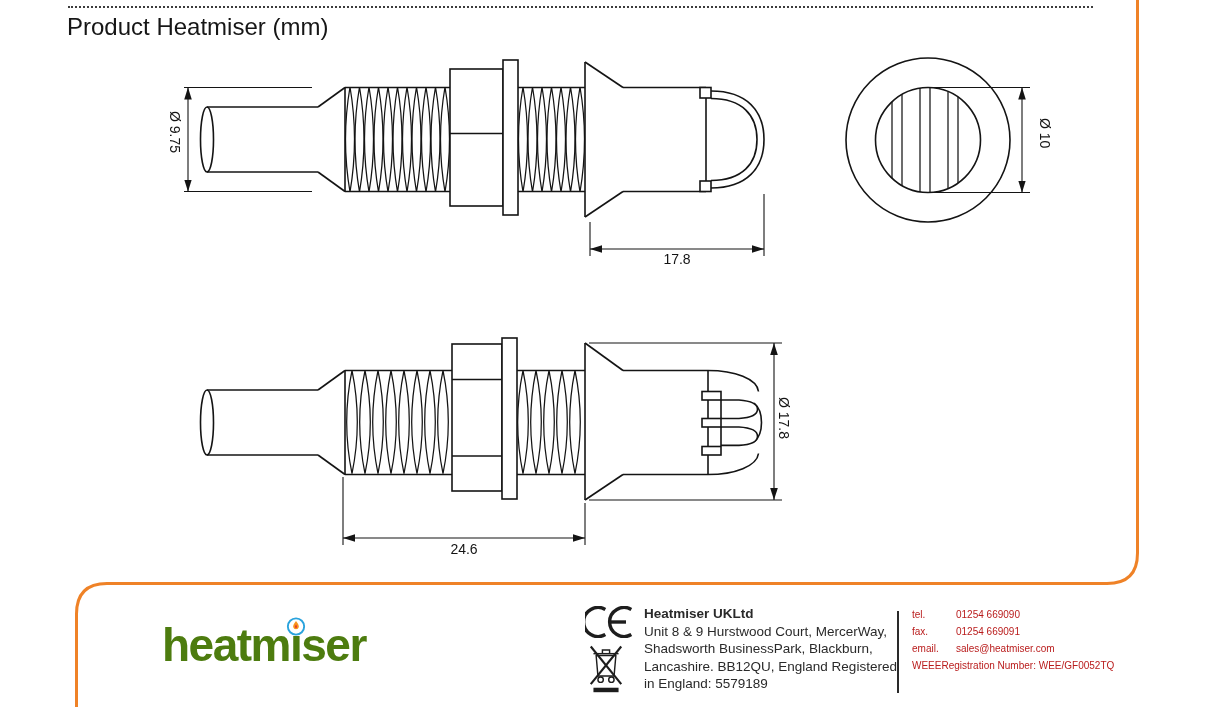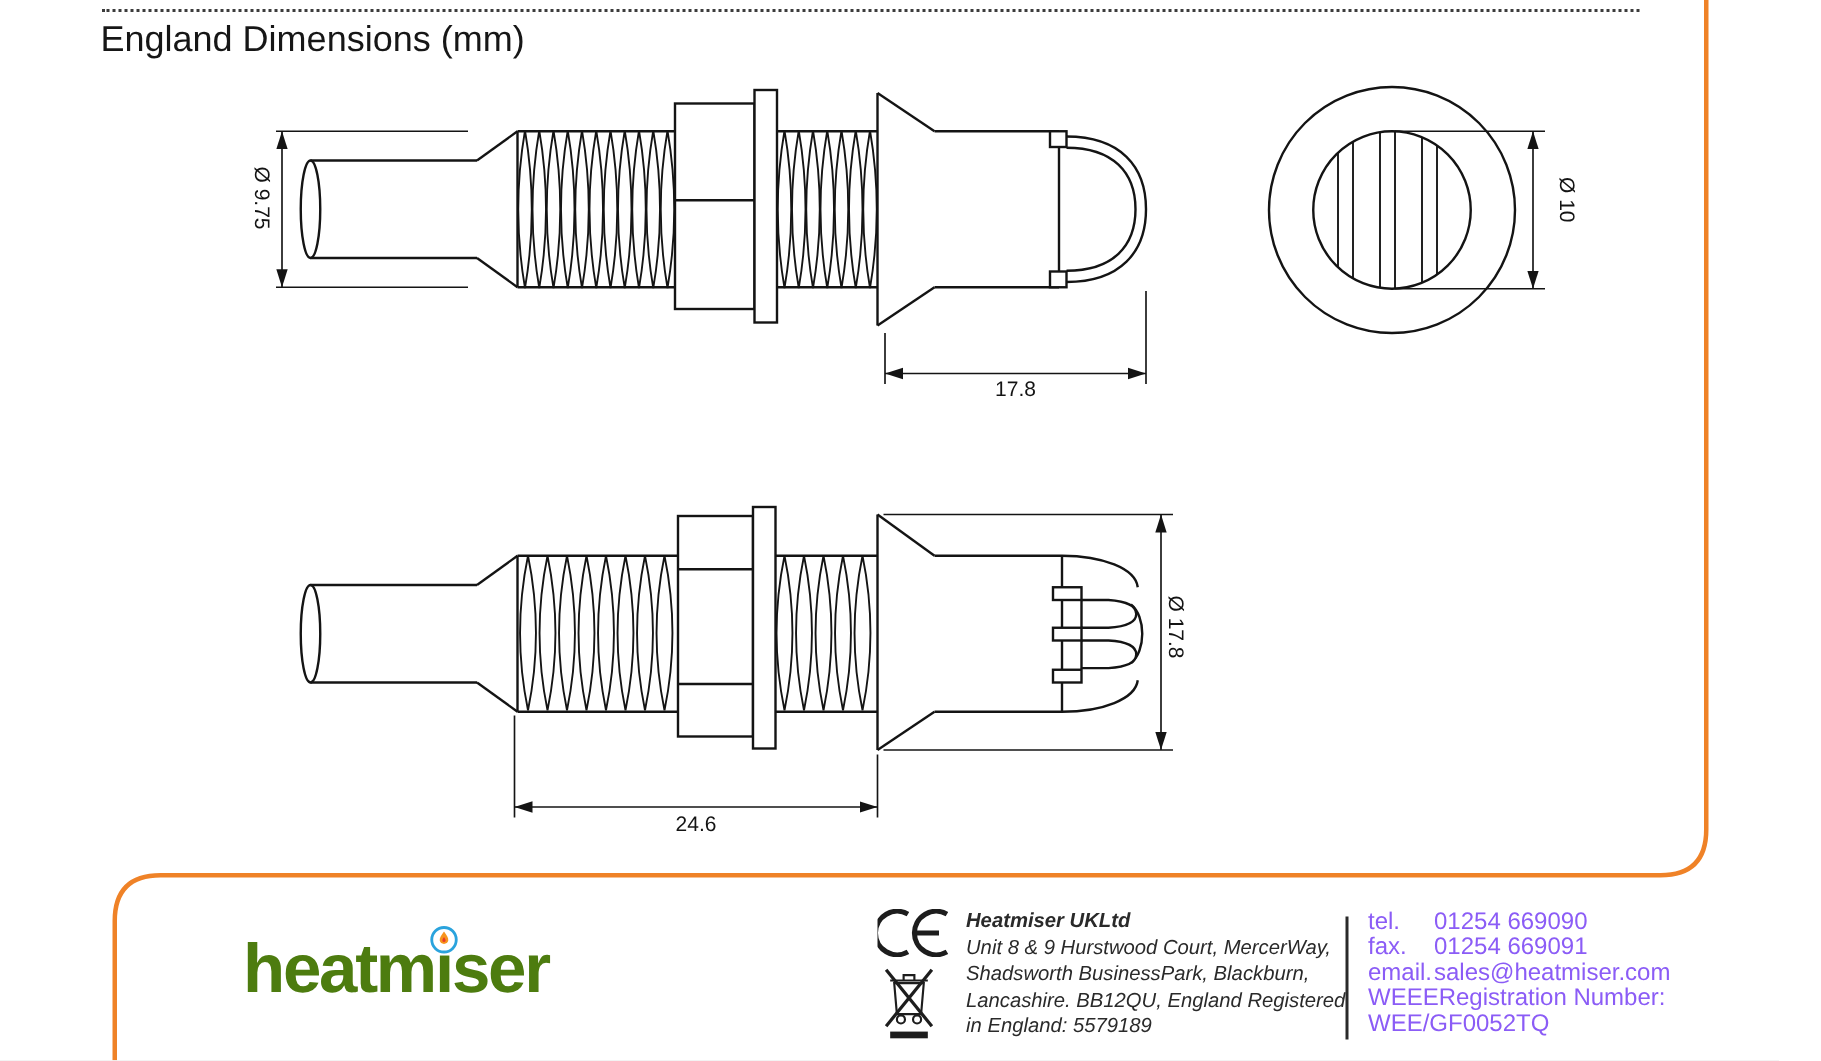--- a/index.html
+++ b/index.html
@@ -15,33 +15,33 @@
   .thread{stroke:#141414;stroke-width:1.25;fill:none;}
   .dim{stroke:#141414;stroke-width:1.1;fill:none;}
   .dtxt{font-family:"Liberation Sans",sans-serif;font-size:14px;fill:#141414;}
   
   .logo{position:absolute;left:162px;top:622px;font-size:46px;font-weight:700;
         line-height:46px;color:#4d7c0f;letter-spacing:-1.5px;}
   .iwrap{position:relative;display:inline-block;}
   .flame{position:absolute;left:50%;top:-5px;transform:translateX(-50%);width:19px;height:19px;}
   .ce-mark{position:absolute;left:585px;top:606px;width:52px;height:32px;}
   .weee-bin{position:absolute;left:586px;top:642px;width:40px;height:52px;}
-  .company{position:absolute;left:644px;top:605px;width:255px;font-size:13.5px;line-height:17.5px;color:#2a2a2a;font-style:italic;}
+  .company{position:absolute;left:644px;top:605px;width:255px;font-size:13.5px;line-height:17.5px;color:#2a2a2a;}
   .company .cname{font-weight:700;}
   .vdivider{position:absolute;left:897px;top:611px;width:2px;height:82px;background:#2a2a2a;}
-  .contact{position:absolute;left:912px;top:606px;width:280px;font-size:16px;line-height:17px;color:#8b5cf6;}
+  .contact{position:absolute;left:912px;top:606px;width:280px;font-size:10px;line-height:17px;color:#b91c1c;}
   .clabel{display:inline-block;width:44px;}
 </style>
 </head>
 <body>
 
 <div class="page">
 
   <div class="dotted-rule"></div>
-  <h1 class="page-title">England Dimensions (mm)</h1>
+  <h1 class="page-title">Product Heatmiser (mm)</h1>
 
   <svg class="drawing-layer" viewBox="0 0 1214 707">
     <defs>
       <marker id="arr" markerWidth="13" markerHeight="10" refX="12" refY="5" orient="auto-start-reverse" markerUnits="userSpaceOnUse">
         <path d="M0,1.2 L12,5 L0,8.8 Z" fill="#141414"></path>
       </marker>
       <path id="th1" d="M0,0 C-6,35 -6,70 0,105 C6,70 6,35 0,0"></path>
       <path id="th2" d="M0,0 C-7,34 -7,69 0,103 C7,69 7,34 0,0"></path>
     </defs>
 

